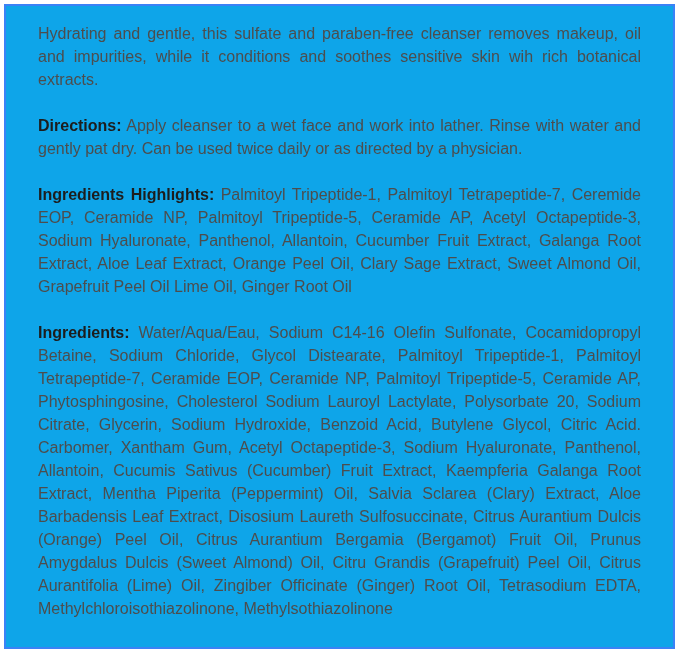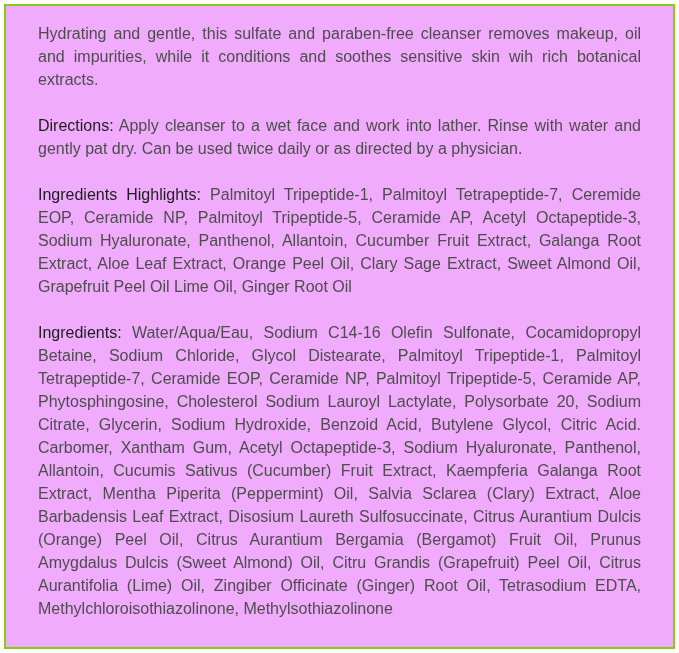--- a/index.html
+++ b/index.html
@@ -10,37 +10,37 @@
     font-family: "Liberation Sans", sans-serif;
     position: relative;
     overflow: hidden;
   }
   .frame {
     position: absolute;
     left: 4px;
     top: 4px;
     right: 4px;
     bottom: 4px;
-    border: 2px solid #84cc16;
-    background: #f0abfc;
+    border: 2px solid #3b82f6;
+    background: #0ea5e9;
     box-sizing: border-box;
     padding: 16px 32px 0 32px;
     overflow: hidden;
   }
   .para {
     margin: 0 0 23px 0;
     font-size: 16px;
     line-height: 23px;
     color: #4d4d4d;
     text-align: justify;
     text-justify: inter-word;
   }
   .para.last { margin-bottom: 16px; }
   .label {
-    font-weight: 400;
+    font-weight: 700;
     color: #1d1d1d;
   }
 </style>
 </head>
 <body>
 
 <div class="frame">
 
   <p class="para"><span>Hydrating and gentle, this sulfate and paraben-free cleanser removes makeup, oil and impurities, while it conditions and soothes sensitive skin wih rich botanical extracts.</span></p>
 

